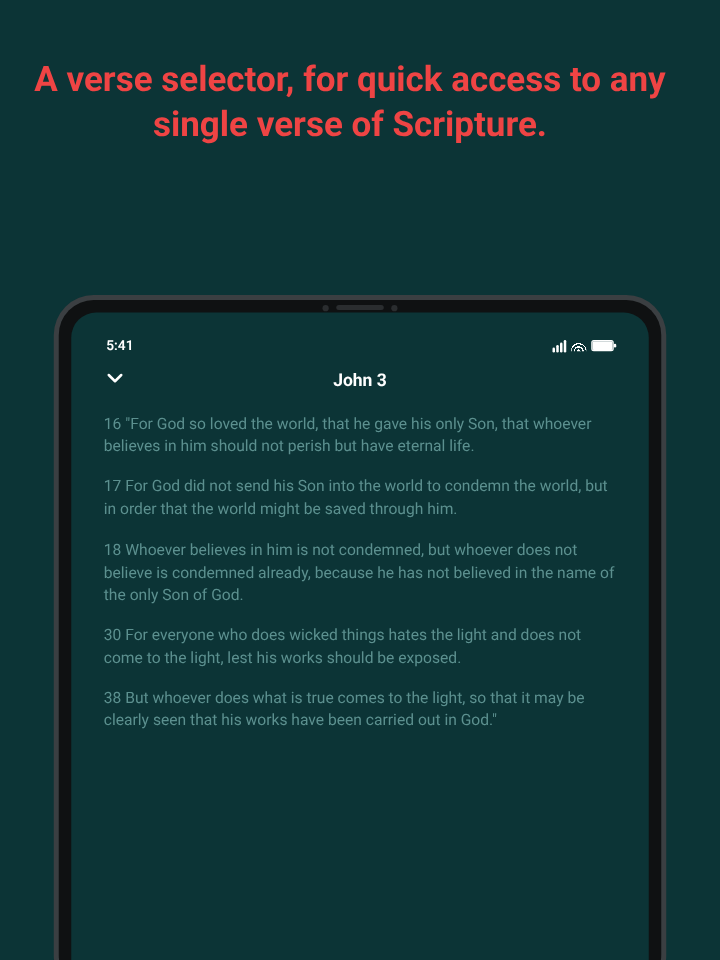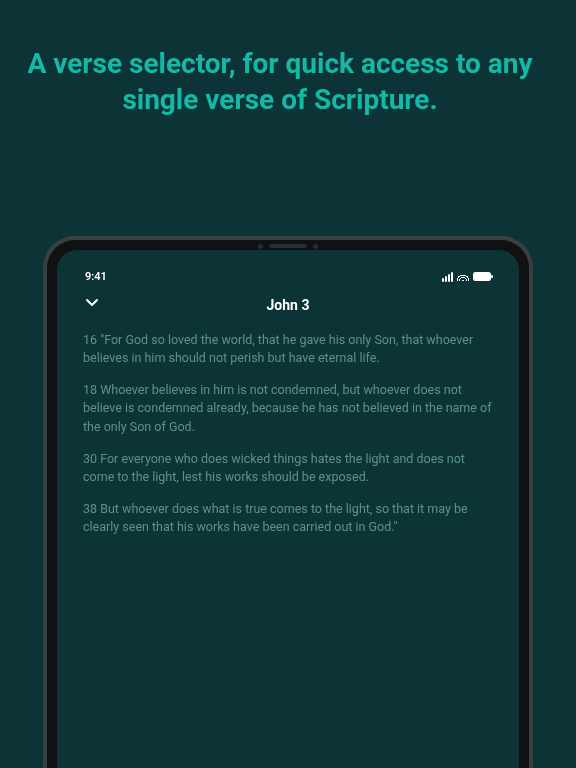--- a/index.html
+++ b/index.html
@@ -4,21 +4,21 @@
 <style>
   * { margin:0; padding:0; box-sizing:border-box; }
   html,body { width:576px; height:768px; }
   body {
     background:#0c3436;
     font-family:-apple-system,BlinkMacSystemFont,"Segoe UI",Roboto,Helvetica,Arial,sans-serif;
     overflow:hidden;
     position:relative;
   }
   .headline {
-    color:#14b8a6;
+    color:#ef4444;
     font-weight:700;
     font-size:28px;
     line-height:1.3;
     text-align:center;
     padding:46px 30px 0 14px;
   }
   
   .tablet {
     position:absolute;
     left:50%;
@@ -110,21 +110,21 @@
 <div class="tablet">
   <div class="tablet-inner">
     <div class="speaker">
       <span class="dot"></span>
         <span class="slot"></span>
         <span class="dot"></span>
     </div>
     <div class="screen">
 
       <div class="status">
-        <span>9:41</span>
+        <span>5:41</span>
         <div class="status-right">
           <span class="sig">
             <span></span>
               <span></span>
               <span></span>
               <span></span>
           </span>
           <span class="wifi"></span>
           <span class="batt">
               <i></i>
@@ -136,20 +136,21 @@
         <span class="nav-back">
           <svg width="14" height="14" viewBox="0 0 14 14">
             <polyline points="2,5 7,10 12,5" fill="none" stroke="#ffffff" stroke-width="2" stroke-linecap="round" stroke-linejoin="round"></polyline>
           </svg>
         </span>
         <span class="nav-title">John 3</span>
       </div>
 
       <div class="verses">
         <div class="verse">16 "For  God so loved  the world,   that he gave his only Son, that whoever believes in him should not  perish but have eternal life.</div>
+        <div class="verse">17 For God did not send his Son into the world to condemn the world, but in order that the world might be saved through him.</div>
         <div class="verse">18 Whoever believes in him is not condemned, but whoever does not believe is condemned already, because he has not believed in the name of the only Son of God.</div>
         <div class="verse">30 For everyone who does wicked things hates the light and does not come to the light, lest his works should be exposed.</div>
         <div class="verse">38 But whoever does what is true comes to the light, so that it may be clearly seen that his works have been carried out in God."</div>
       </div>
 
     </div>
   </div>
 </div>
 
 </body></html>

